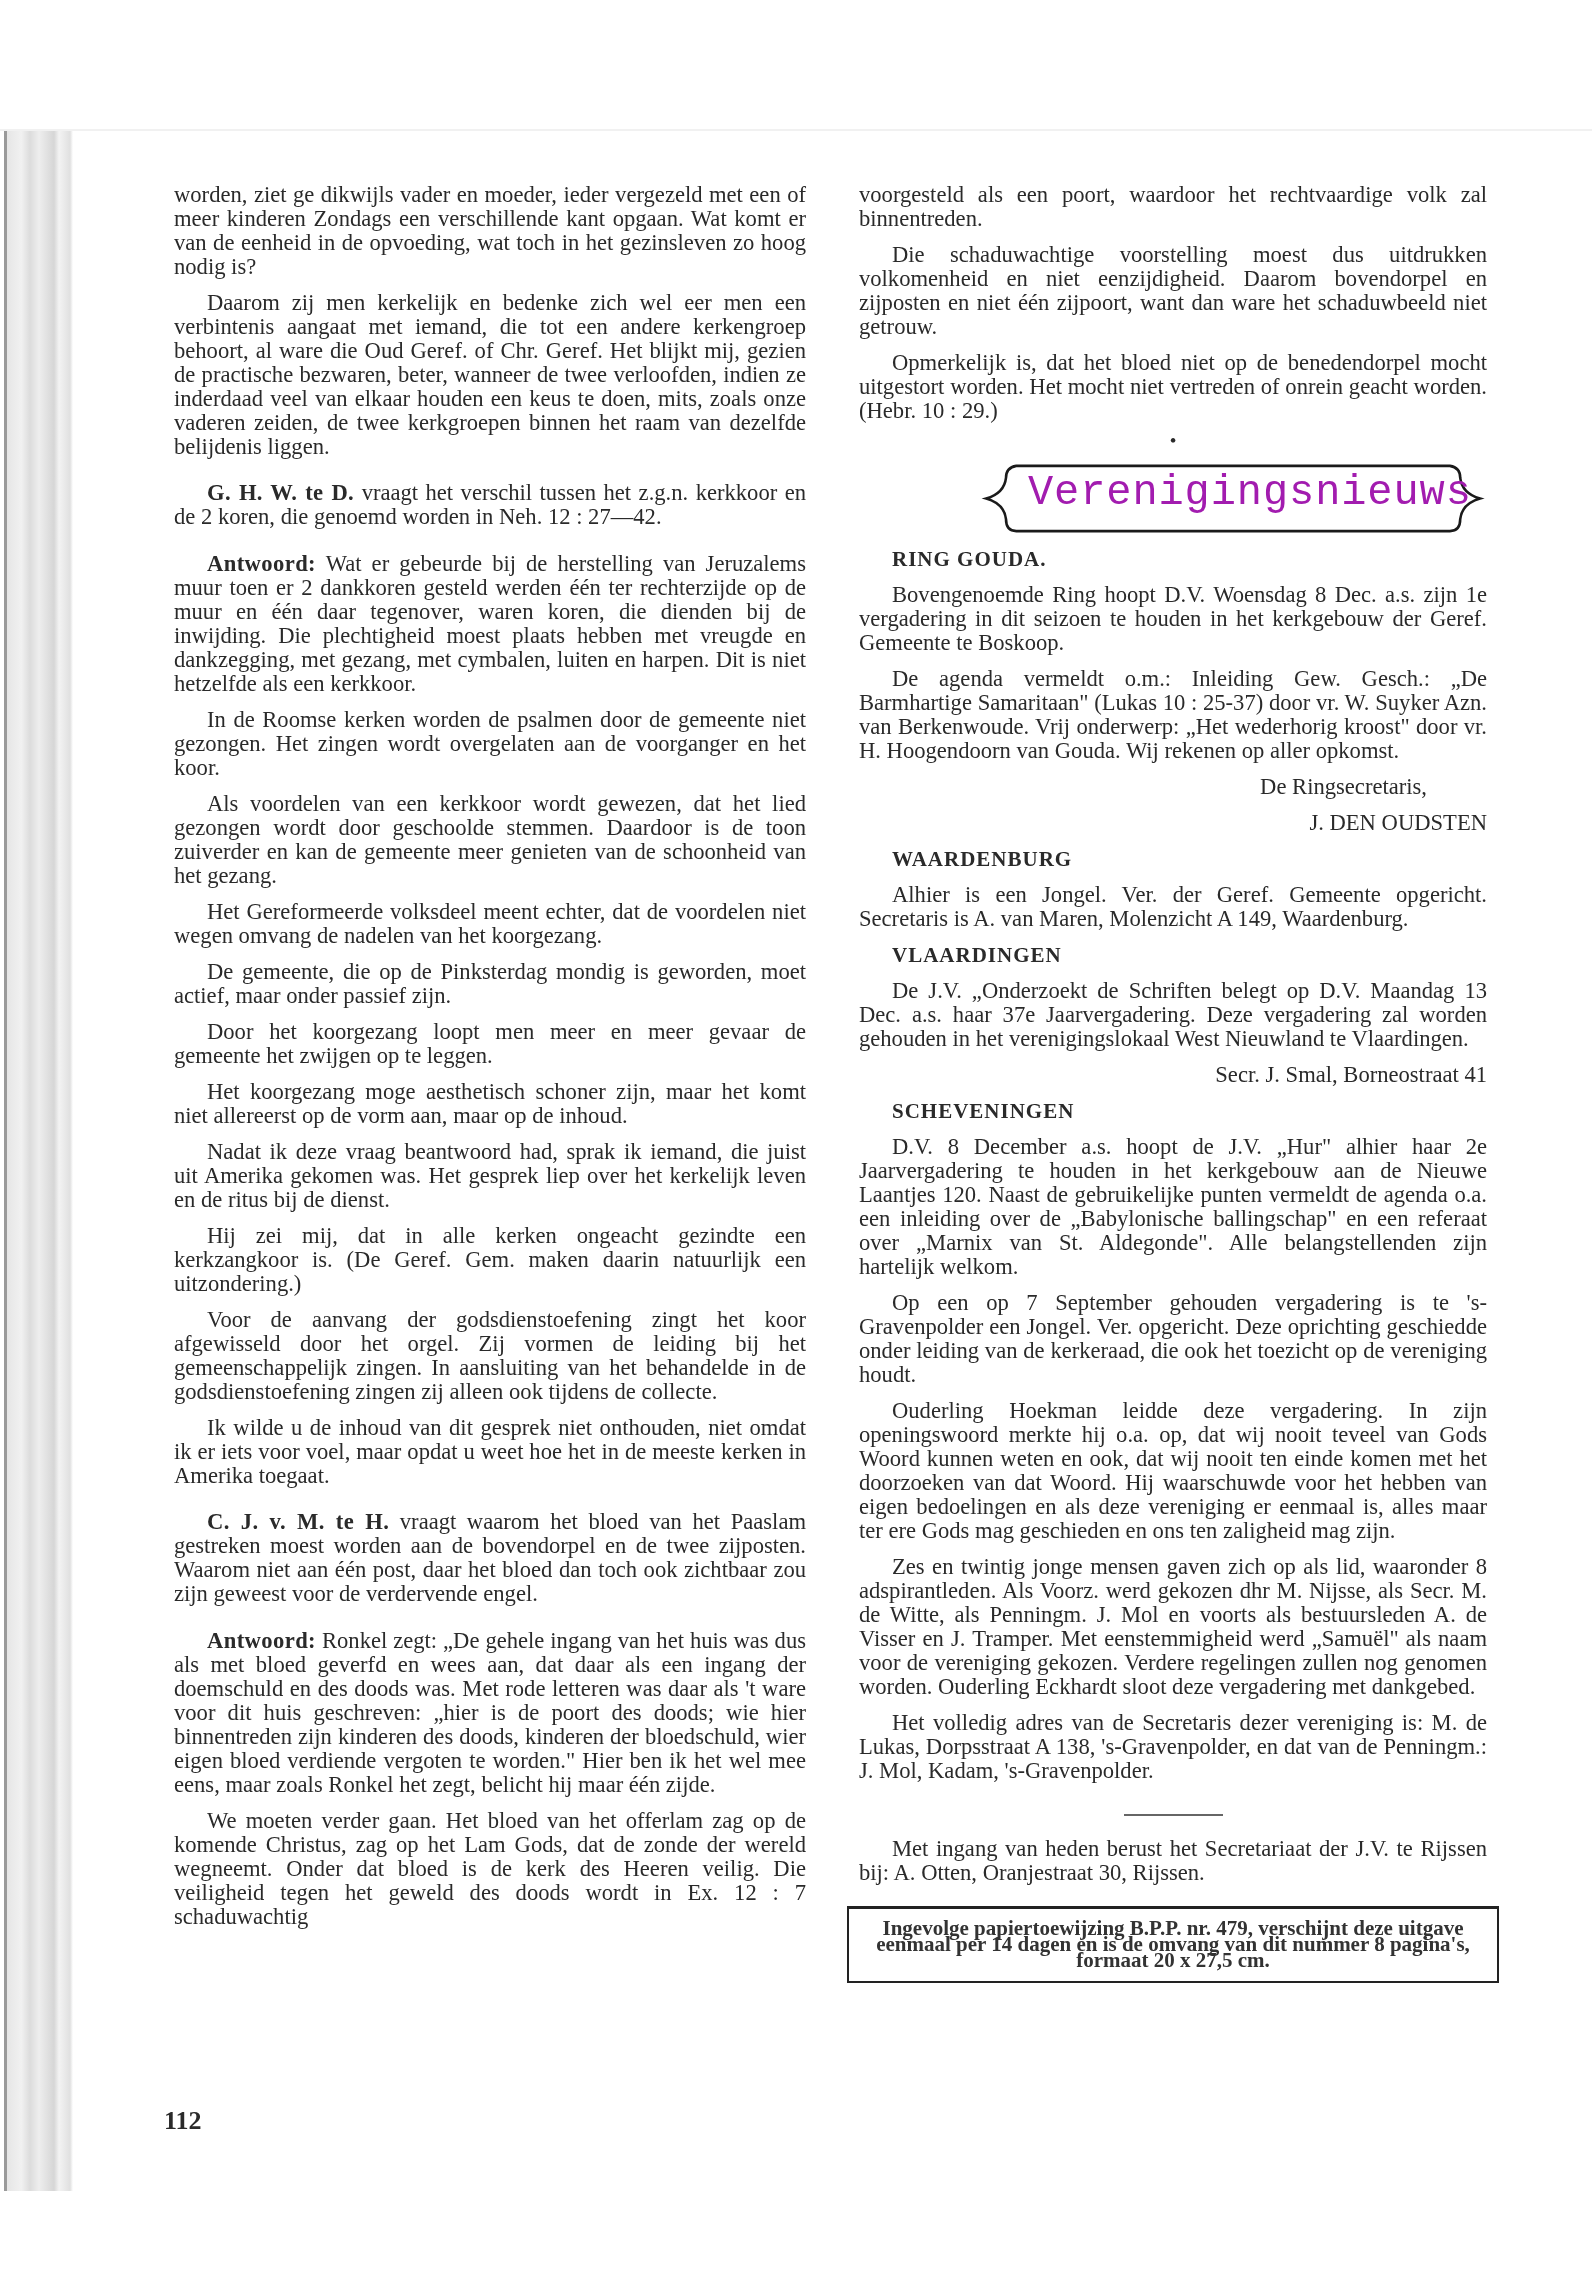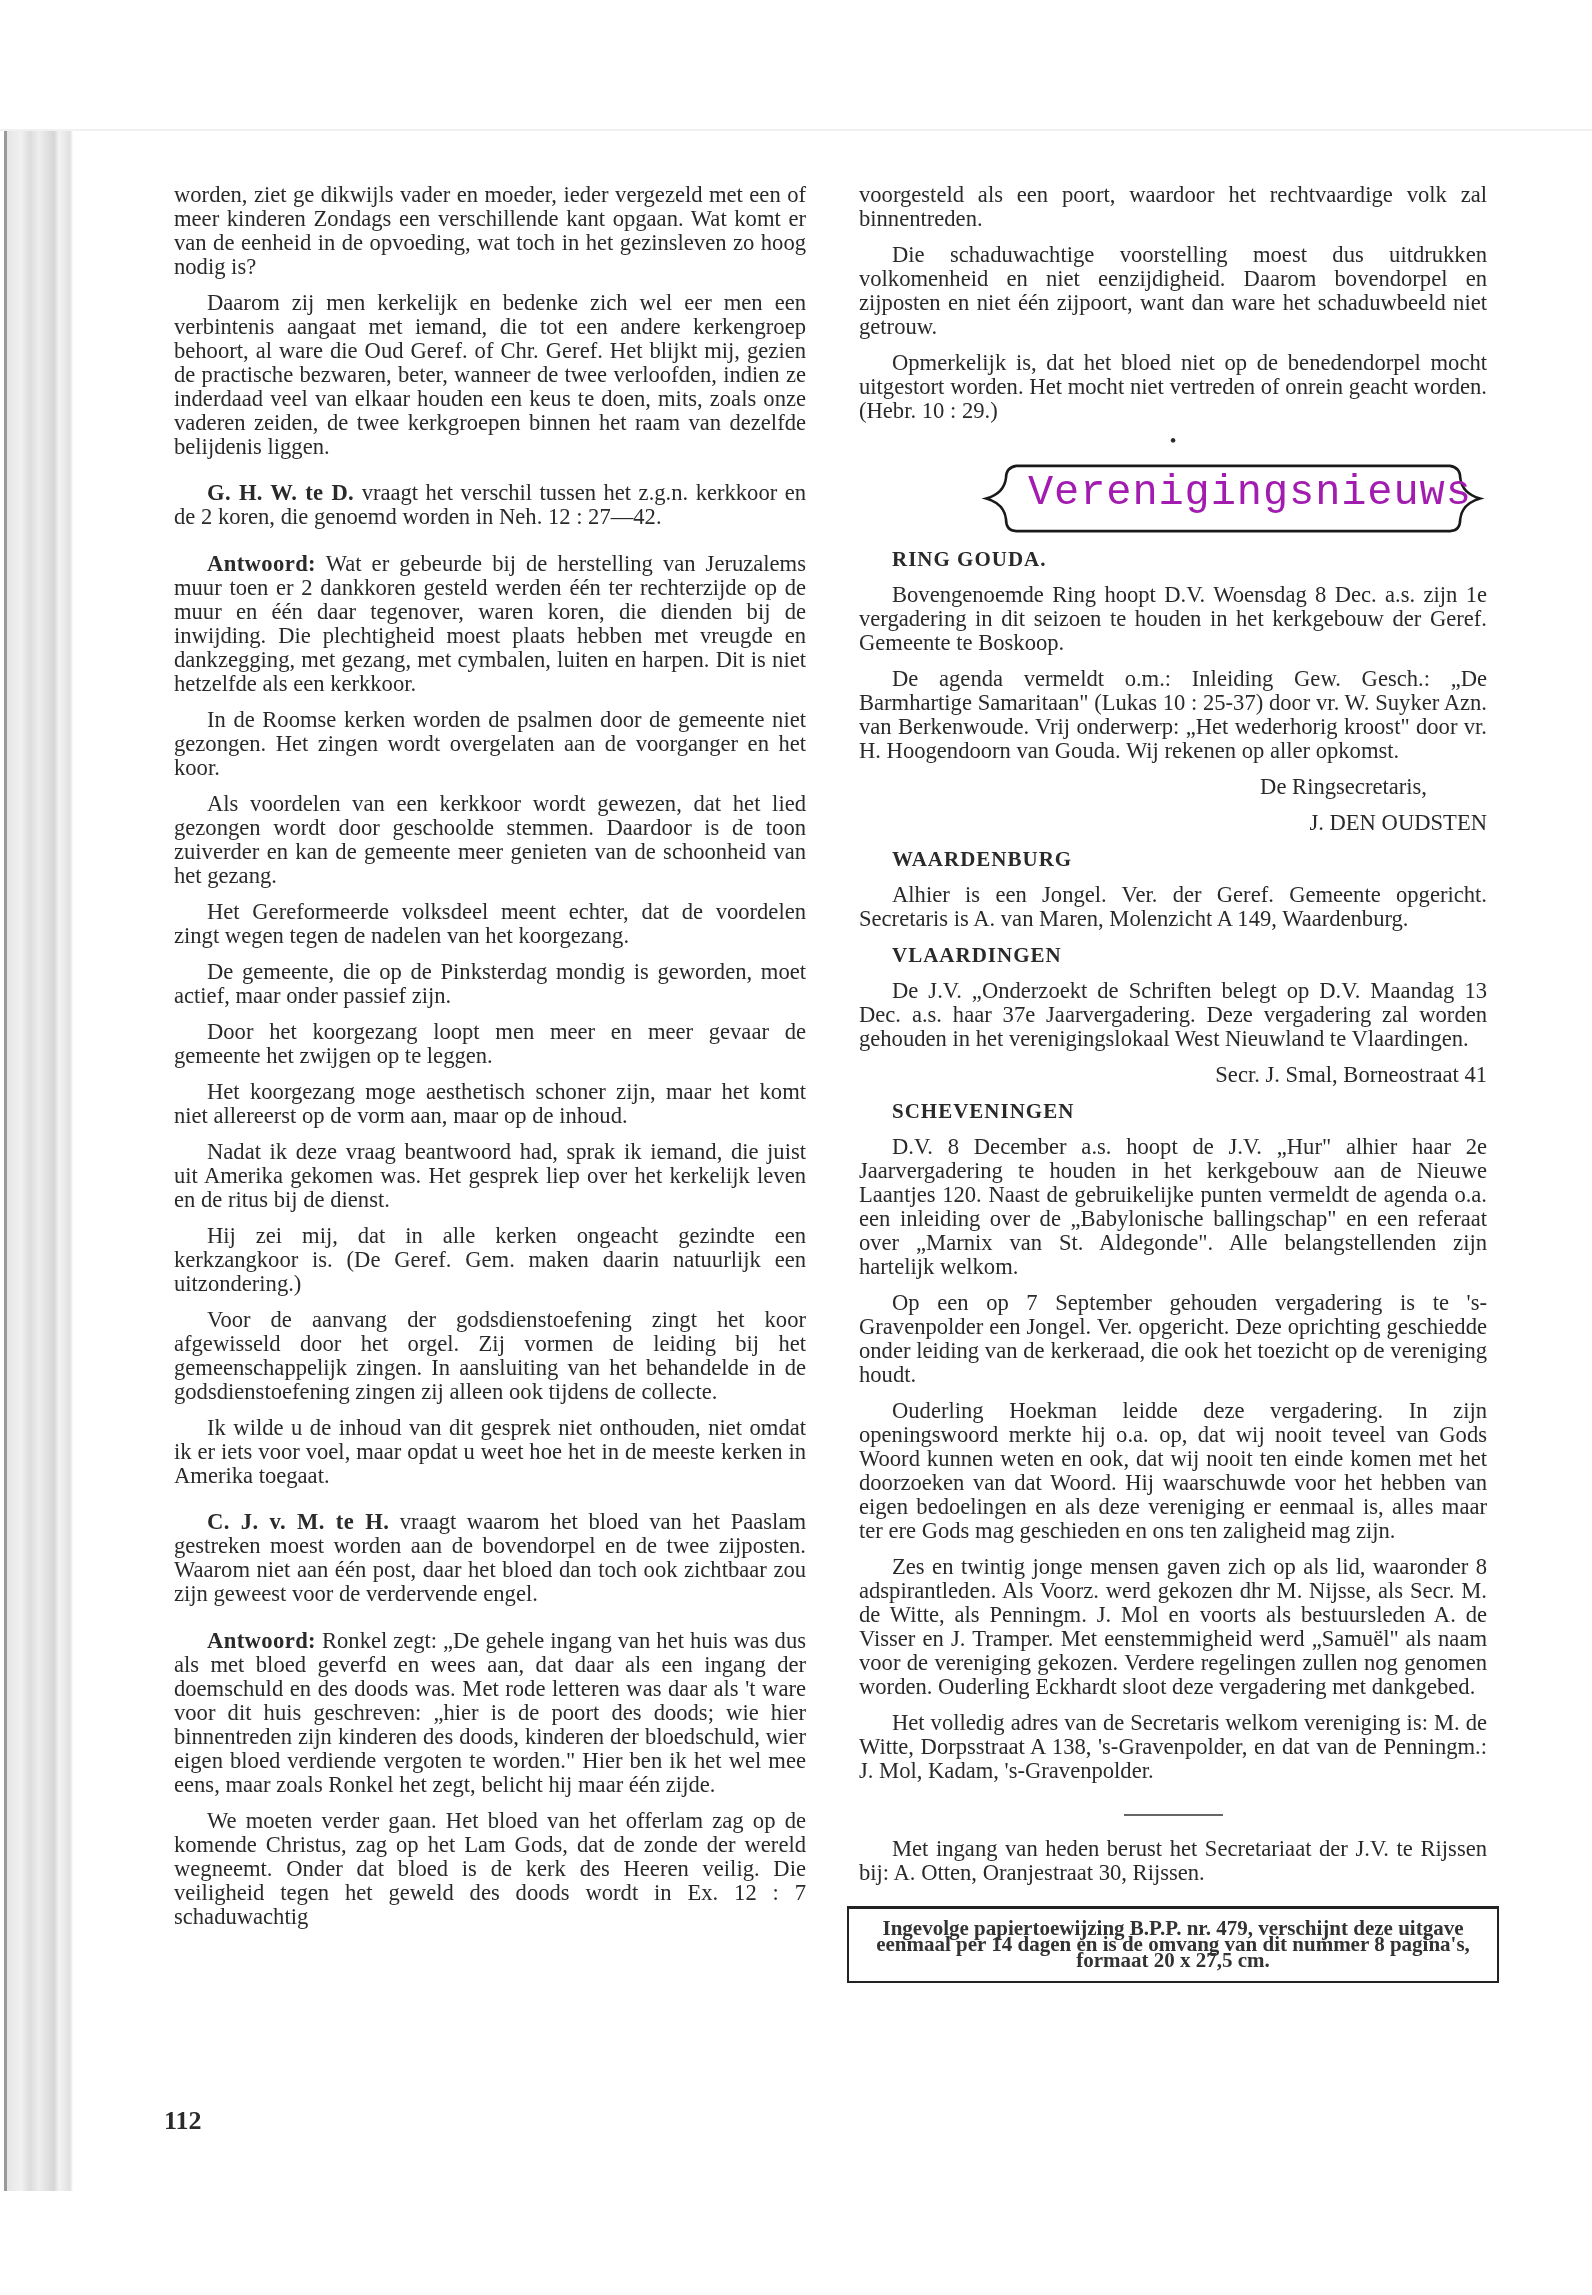--- a/index.html
+++ b/index.html
@@ -43,21 +43,21 @@
 <div class="binding"></div>
 <div class="topline"></div>
 
 <div class="col col-left" id="left-col">
     <p class="noind"><span>worden, ziet ge dikwijls vader en moeder, ieder vergezeld met een of meer kinderen Zondags een verschillende kant opgaan. Wat komt er van de eenheid in de opvoeding, wat toch in het gezinsleven zo hoog nodig is?</span></p>
     <p><span>Daarom zij men kerkelijk en bedenke zich wel eer men een verbintenis aangaat met iemand, die tot een andere kerkengroep behoort, al ware die Oud Geref. of Chr. Geref. Het blijkt mij, gezien de practische bezwaren, beter, wanneer de twee verloofden, indien ze inderdaad veel van elkaar houden een keus te doen, mits, zoals onze vaderen zeiden, de twee kerkgroepen binnen het raam van dezelfde belijdenis liggen.</span></p>
     <p class="gap"><b class="lead">G. H. W. te D.</b><span> vraagt het verschil tussen het z.g.n. kerkkoor en de 2 koren, die genoemd worden in Neh. 12 : 27—42.</span></p>
     <p class="gap"><b class="lead">Antwoord:</b><span> Wat er gebeurde bij de herstelling van Jeruzalems muur toen er 2 dankkoren gesteld werden één ter rechterzijde op de muur en één daar tegenover, waren koren, die dienden bij de inwijding. Die plechtigheid moest plaats hebben met vreugde en dankzegging, met gezang, met cymbalen, luiten en harpen. Dit is niet hetzelfde als een kerkkoor.</span></p>
     <p><span>In de Roomse kerken worden de psalmen door de gemeente niet gezongen. Het zingen wordt overgelaten aan de voorganger en het koor.</span></p>
     <p><span>Als voordelen van een kerkkoor wordt gewezen, dat het lied gezongen wordt door geschoolde stemmen. Daardoor is de toon zuiverder en kan de gemeente meer genieten van de schoonheid van het gezang.</span></p>
-    <p><span>Het Gereformeerde volksdeel meent echter, dat de voordelen zingt wegen tegen de nadelen van het koorgezang.</span></p>
+    <p><span>Het Gereformeerde volksdeel meent echter, dat de voordelen niet wegen omvang de nadelen van het koorgezang.</span></p>
     <p><span>De gemeente, die op de Pinksterdag mondig is geworden, moet actief, maar onder passief zijn.</span></p>
     <p><span>Door het koorgezang loopt men meer en meer gevaar de gemeente het zwijgen op te leggen.</span></p>
     <p><span>Het koorgezang moge aesthetisch schoner zijn, maar het komt niet allereerst op de vorm aan, maar op de inhoud.</span></p>
     <p><span>Nadat ik deze vraag beantwoord had, sprak ik iemand, die juist uit Amerika gekomen was. Het gesprek liep over het kerkelijk leven en de ritus bij de dienst.</span></p>
     <p><span>Hij zei mij, dat in alle kerken ongeacht gezindte een kerkzangkoor is. (De Geref. Gem. maken daarin natuurlijk een uitzondering.)</span></p>
     <p><span>Voor de aanvang der godsdienstoefening zingt het koor afgewisseld door het orgel. Zij vormen de leiding bij het gemeenschappelijk zingen. In aansluiting van het behandelde in de godsdienstoefening zingen zij alleen ook tijdens de collecte.</span></p>
     <p><span>Ik wilde u de inhoud van dit gesprek niet onthouden, niet omdat ik er iets voor voel, maar opdat u weet hoe het in de meeste kerken in Amerika toegaat.</span></p>
     <p class="gap"><b class="lead">C. J. v. M. te H.</b><span> vraagt waarom het bloed van het Paaslam gestreken moest worden aan de bovendorpel en de twee zijposten. Waarom niet aan één post, daar het bloed dan toch ook zichtbaar zou zijn geweest voor de verdervende engel.</span></p>
     <p class="gap"><b class="lead">Antwoord:</b><span> Ronkel zegt: „De gehele ingang van het huis was dus als met bloed geverfd en wees aan, dat daar als een ingang der doemschuld en des doods was. Met rode letteren was daar als 't ware voor dit huis geschreven: „hier is de poort des doods; wie hier binnentreden zijn kinderen des doods, kinderen der bloedschuld, wier eigen bloed verdiende vergoten te worden." Hier ben ik het wel mee eens, maar zoals Ronkel het zegt, belicht hij maar één zijde.</span></p>
     <p><span>We moeten verder gaan. Het bloed van het offerlam zag op de komende Christus, zag op het Lam Gods, dat de zonde der wereld wegneemt. Onder dat bloed is de kerk des Heeren veilig. Die veiligheid tegen het geweld des doods wordt in Ex. 12 : 7 schaduwachtig</span></p>
@@ -94,21 +94,21 @@
         <p class="sign">Secr. J. Smal, Borneostraat 41</p>
       </div>
       <div>
         <p class="heading">SCHEVENINGEN</p>
         <p>D.V. 8 December a.s. hoopt de J.V. „Hur" alhier haar 2e Jaarvergadering te houden in het kerkgebouw aan de Nieuwe Laantjes 120. Naast de gebruikelijke punten vermeldt de agenda o.a. een inleiding over de „Babylonische ballingschap" en een referaat over „Marnix van St. Aldegonde". Alle belangstellenden zijn hartelijk welkom.</p>
       </div>
       <div>
         <p>Op een op 7 September gehouden vergadering is te 's-Gravenpolder een Jongel. Ver. opgericht. Deze oprichting geschiedde onder leiding van de kerkeraad, die ook het toezicht op de vereniging houdt.</p>
         <p>Ouderling Hoekman leidde deze vergadering. In zijn openingswoord merkte hij o.a. op, dat wij nooit teveel van Gods Woord kunnen weten en ook, dat wij nooit ten einde komen met het doorzoeken van dat Woord. Hij waarschuwde voor het hebben van eigen bedoelingen en als deze vereniging er eenmaal is, alles maar ter ere Gods mag geschieden en ons ten zaligheid mag zijn.</p>
         <p>Zes en twintig jonge mensen gaven zich op als lid, waaronder 8 adspirantleden. Als Voorz. werd gekozen dhr M. Nijsse, als Secr. M. de Witte, als Penningm. J. Mol en voorts als bestuursleden A. de Visser en J. Tramper. Met eenstemmigheid werd „Samuël" als naam voor de vereniging gekozen. Verdere regelingen zullen nog genomen worden. Ouderling Eckhardt sloot deze vergadering met dankgebed.</p>
-        <p>Het volledig adres van de Secretaris welkom vereniging is: M. de Witte, Dorpsstraat A 138, 's-Gravenpolder, en dat van de Penningm.: J. Mol, Kadam, 's-Gravenpolder.</p>
+        <p>Het volledig adres van de Secretaris dezer vereniging is: M. de Lukas, Dorpsstraat A 138, 's-Gravenpolder, en dat van de Penningm.: J. Mol, Kadam, 's-Gravenpolder.</p>
       </div>
     </div>
   <div class="rule"></div>
   <p>Met ingang van heden berust het Secretariaat der J.V. te Rijssen bij: A. Otten, Oranjestraat 30, Rijssen.</p>
   <div class="notice">Ingevolge papiertoewijzing B.P.P. nr. 479, verschijnt deze uitgave eenmaal per 14 dagen en is de omvang van dit nummer 8 pagina's, formaat 20 x 27,5 cm.</div>
 </div>
 
 <div class="pageno">112</div>
 
 

